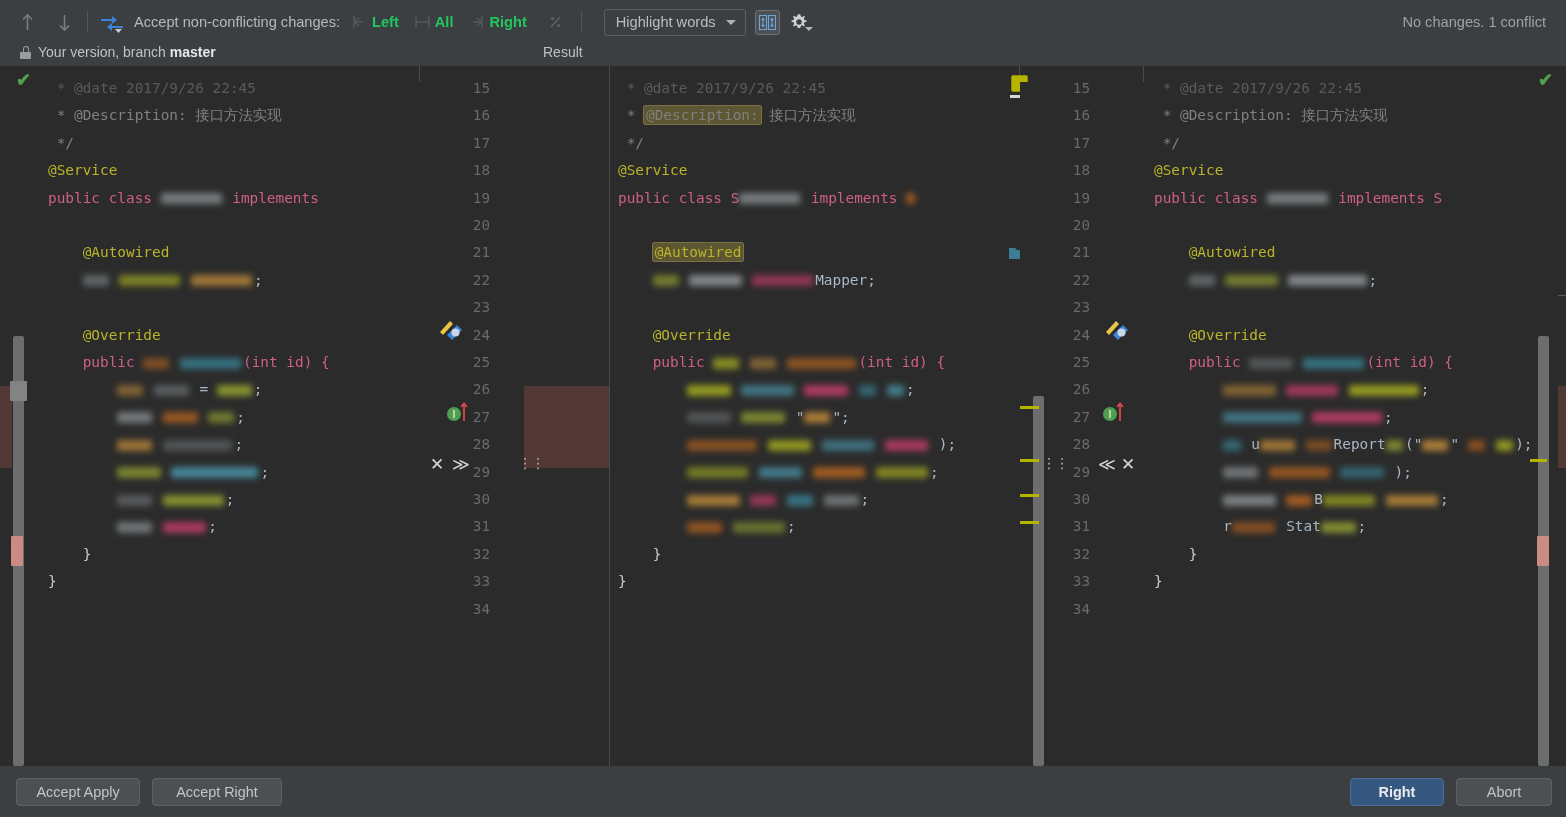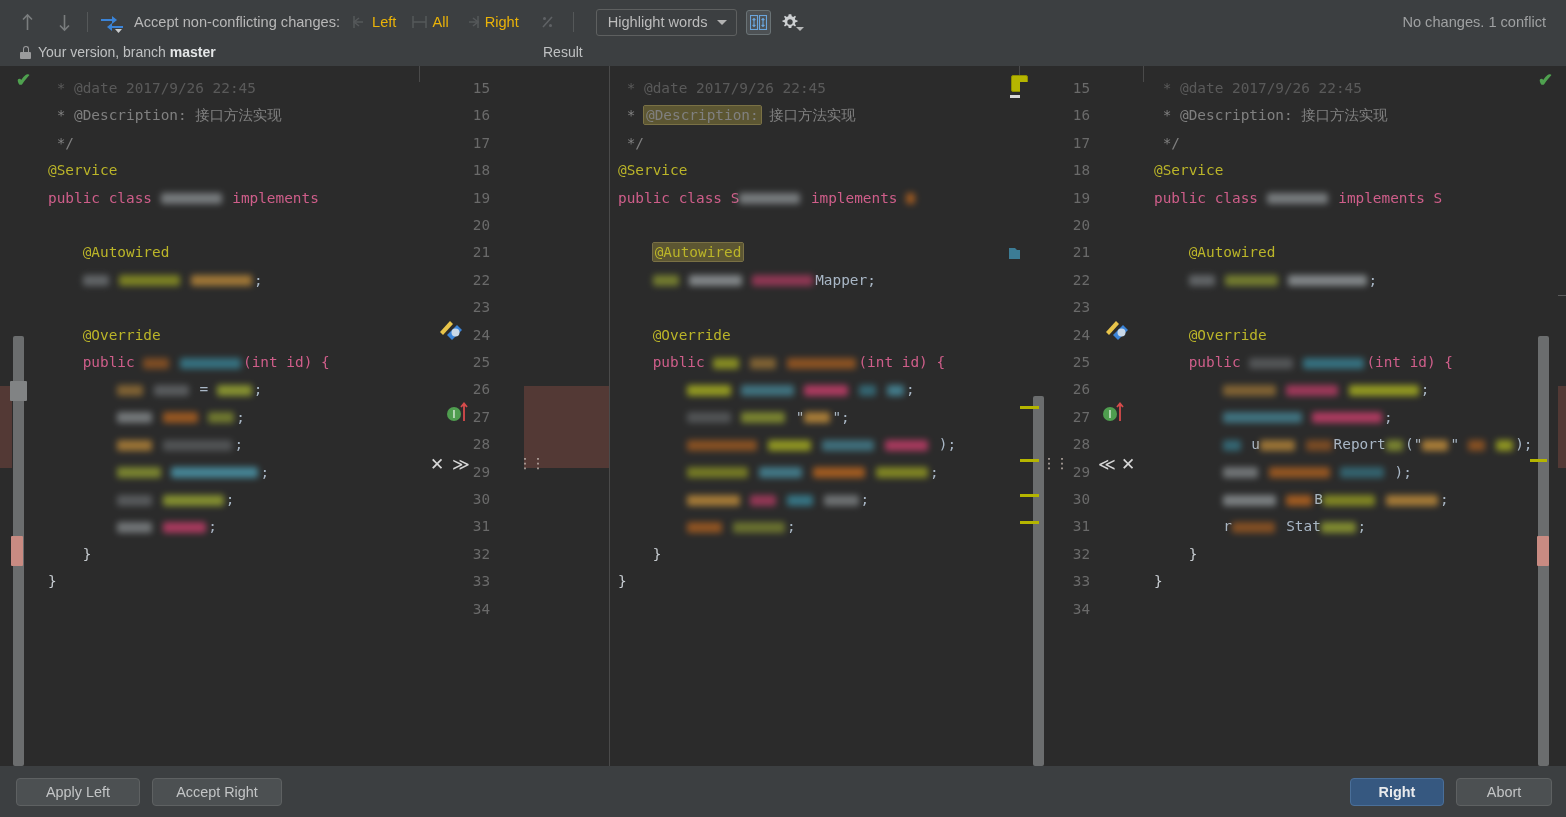--- a/index.html
+++ b/index.html
@@ -20,21 +20,21 @@
   .tb-iconbtn {
     width: 26px; height: 26px; display: flex; align-items: center; justify-content: center;
     border-radius: 3px; margin-right: 2px;
   }
   .tb-sep { width: 1px; height: 20px; background: #555859; margin: 0 8px; }
   .merge-icon { position: relative; width: 22px; height: 20px; }
   .merge-icon svg { display:block; }
   .tb-label { margin: 0 8px 0 6px; color: #b8b8b8; font-size: 14.6px; white-space: nowrap; }
   .apply-btn {
     display: flex; align-items: center; gap: 3px; padding: 2px 6px 2px 2px;
-    color: #eab308; font-size: 14.6px; white-space: nowrap;
+    color: #22c55e; font-size: 14.6px; white-space: nowrap; font-weight: bold;
   }
   .apply-btn .gi { width: 19px; height: 18px; opacity: .55; }
   .combo {
     display: flex; align-items: center; gap: 10px;
     height: 27px; padding: 0 9px 0 11px; margin-left: 14px;
     border: 1px solid #5e6060; border-radius: 3px;
     color: #bcbcbc; font-size: 14.6px; background: transparent;
   }
   .caret { width: 0; height: 0; border-left: 5px solid transparent; border-right: 5px solid transparent; border-top: 5px solid #b2b2b2; }
   .toggle-on {
@@ -351,19 +351,19 @@
     <div class="marker-yel" style="left:1020px; top:428px; width:19px;"></div>
     <div class="marker-yel" style="left:1020px; top:455px; width:19px;"></div>
 
     <div class="vscroll" style="left:1538px; top:270px; height:430px;"></div>
     <div class="marker-red" style="left:1537px; top:470px;"></div>
     <div class="marker-yel" style="left:1530px; top:393px; width:17px;"></div>
 
   </div>
 
   <div class="bottombar">
-    <div class="btn" style="left:16px;  width:124px;">Apply Left</div>
+    <div class="btn" style="left:16px;  width:124px;">Accept Apply</div>
     <div class="btn" style="left:152px; width:130px;">Accept Right</div>
     <div class="btn btn-primary" style="left:1350px; width:94px;">Right</div>
     <div class="btn" style="left:1456px; width:96px;">Abort</div>
   </div>
 
 </div>
 
 </body></html>

